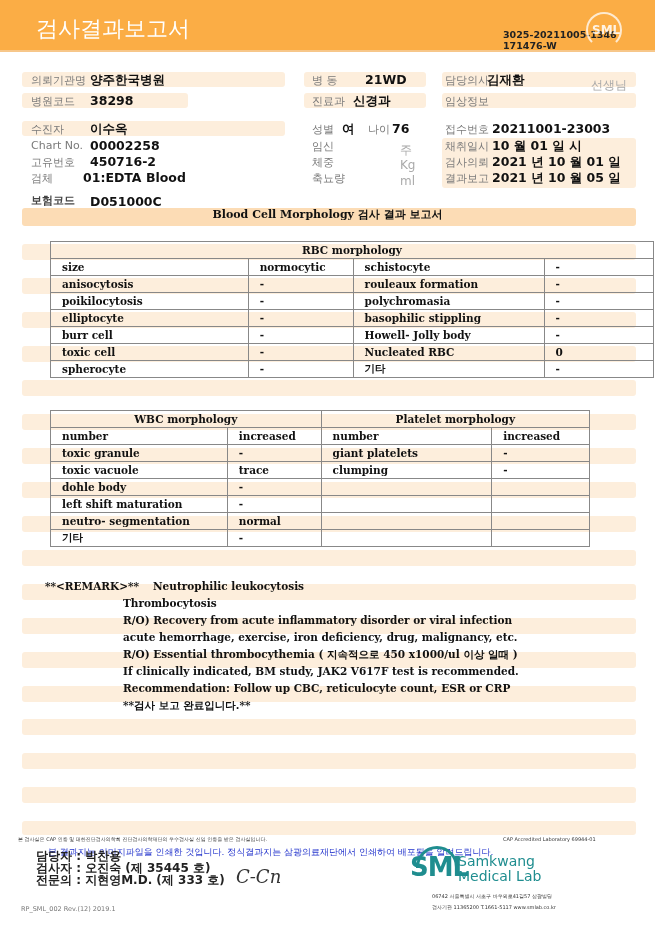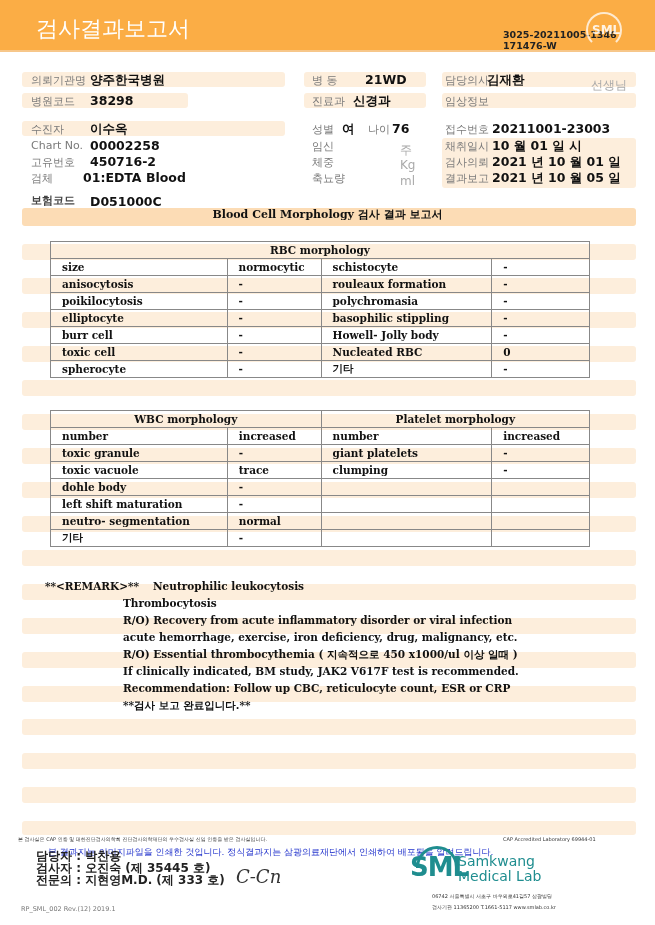--- a/index.html
+++ b/index.html
@@ -123,21 +123,21 @@
 <div class="band" style="left:22px;top:618px;width:614px;height:16px;"></div>
 <div class="band" style="left:22px;top:652px;width:614px;height:16px;"></div>
 <div class="band" style="left:22px;top:686px;width:614px;height:16px;"></div>
 <div class="band" style="left:22px;top:719px;width:614px;height:16px;"></div>
 <div class="band" style="left:22px;top:753px;width:614px;height:16px;"></div>
 <div class="band" style="left:22px;top:787px;width:614px;height:16px;"></div>
 <div class="band" style="left:22px;top:821px;width:614px;height:14px;"></div>
 
 <div class="section-title">Blood Cell Morphology 검사 결과 보고서</div>
 
-<table class="morph" style="left:50px;top:241px;width:540px;">
+<table class="morph" style="left:50px;top:241px;width:604px;">
   <colgroup>
       <col style="width:177px">
       <col style="width:94px">
       <col style="width:171px">
       <col style="width:98px">
     </colgroup>
   <tbody>
       <tr>
         <th colspan="4">RBC morphology</th>
       </tr>

